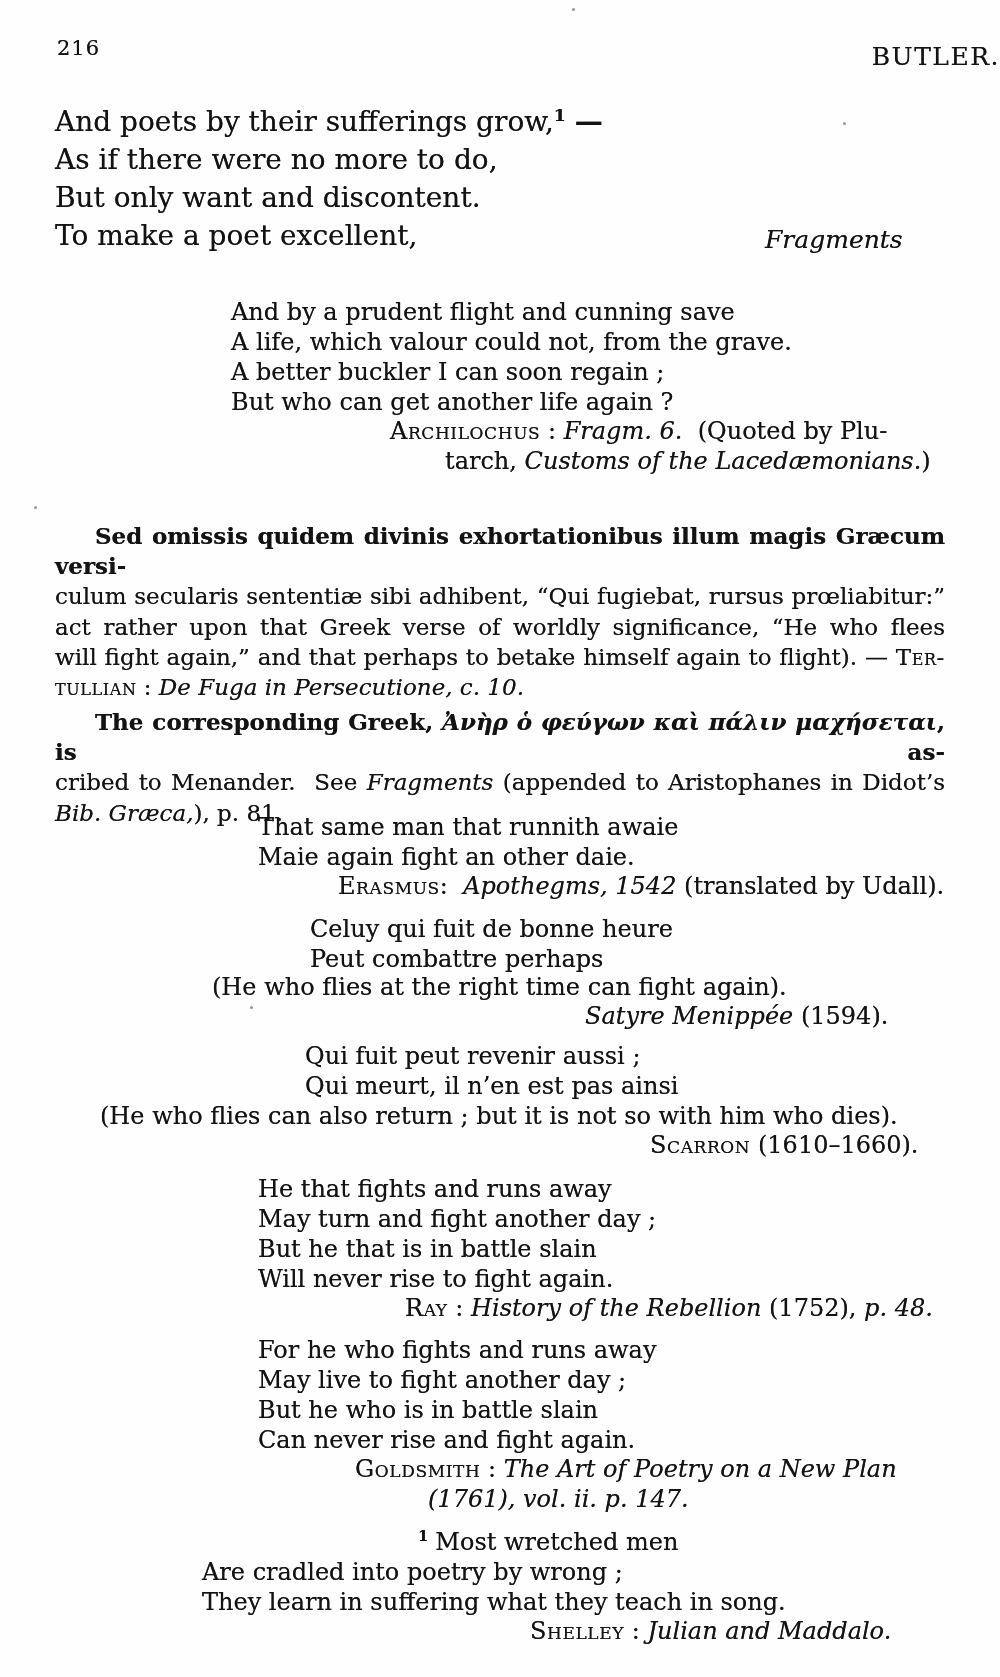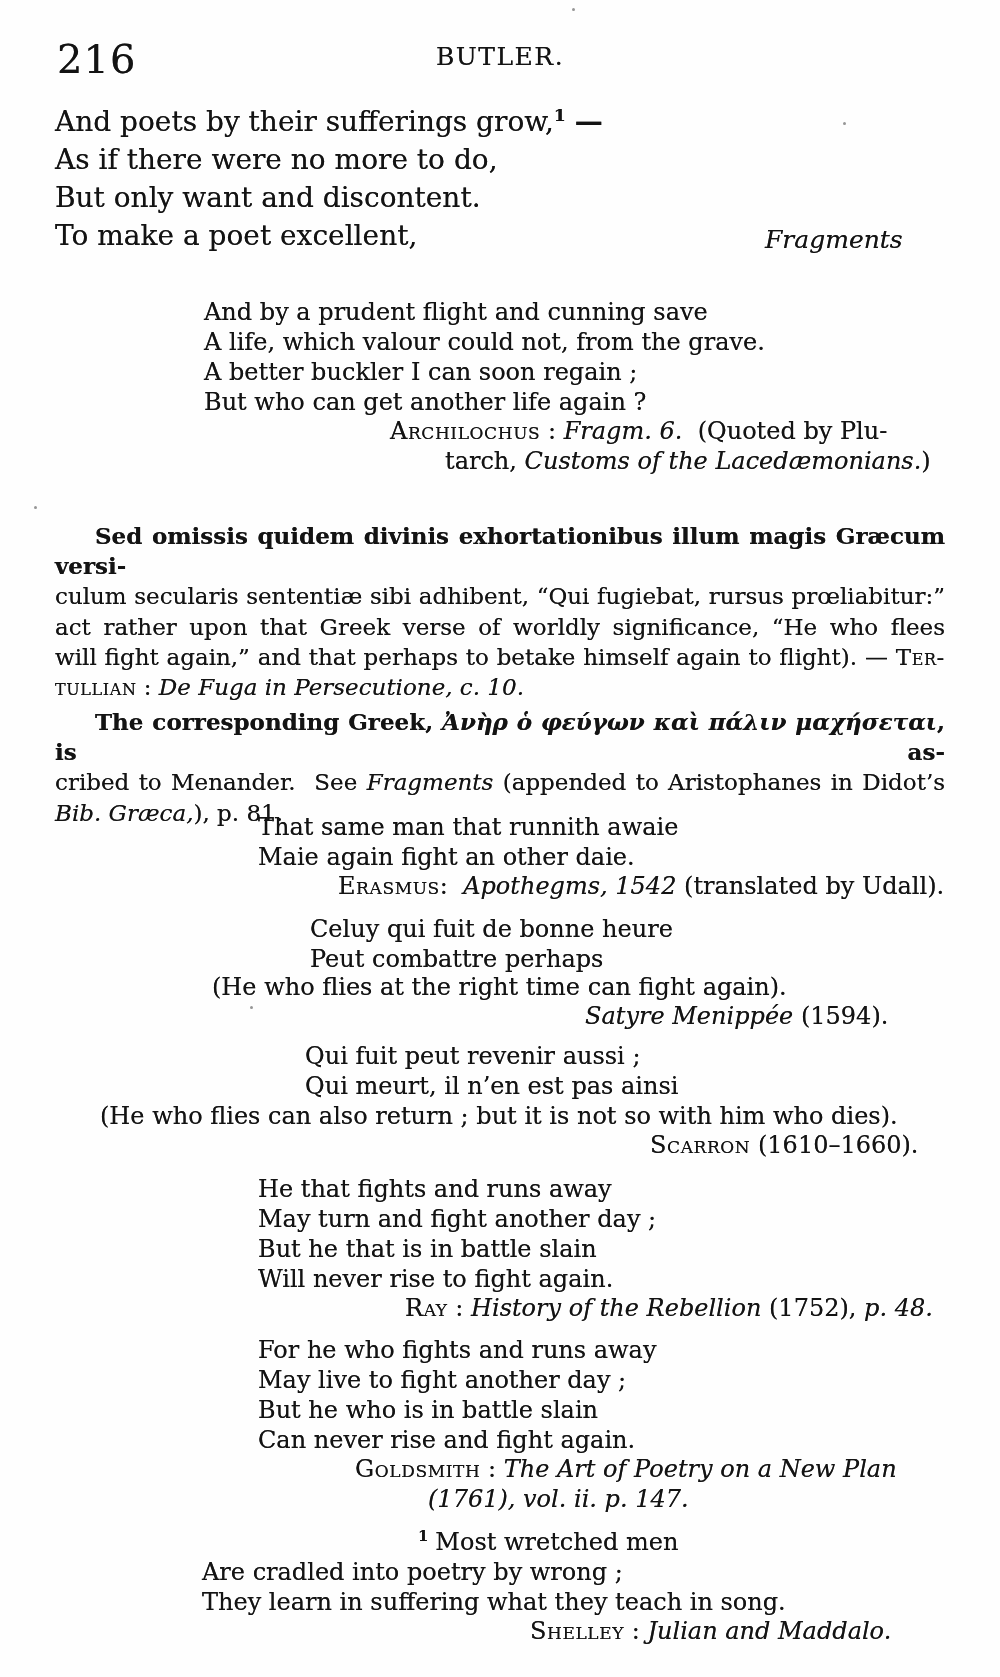--- a/index.html
+++ b/index.html
@@ -7,22 +7,22 @@
     position:relative;
     width:1000px;height:1677px;
     margin:0 auto;
     background:#fefefe;
     font-family:"DejaVu Serif","Liberation Serif",serif;
     color:#131313;
     overflow:hidden;
     text-shadow:0 0 0.6px rgba(19,19,19,0.72);
   }
   .abs{position:absolute;}
-  .page-number{font-size:40px;letter-spacing:1px;}
-  .running-head{width:1000px;text-align:center;font-size:25px;letter-spacing:1.5px;}
+  .page-number{font-size:21px;letter-spacing:1px;}
+  .running-head{width:1000px;text-align:right;font-size:25px;letter-spacing:1.5px;}
   .ep{font-size:28px;line-height:38px;white-space:nowrap;}
   .ep-attr{font-size:25px;font-style:italic;}
   .q{font-size:24px;line-height:30px;white-space:nowrap;}
   .cit{font-size:24px;white-space:nowrap;}
   .prose{font-size:23px;line-height:30.2px;width:890px;}
   .jl{text-align:justify;text-align-last:justify;width:890px;}
   .jl-last{text-align:left;text-align-last:left;width:890px;}
   .indent1{text-indent:40px;font-weight:bold;}
   .sc{font-variant:small-caps;letter-spacing:0.6px;text-align:right;}
   .it{font-style:italic;text-align:center;}
@@ -46,21 +46,21 @@
   <div class="abs running-head" style="left:0;top:42px">BUTLER.</div>
 
   <div class="abs ep" style="left:55px;top:103px">
     <div><span>And poets by their sufferings grow,</span><sup class="fnref">1</sup><span class="dash"> —</span></div>
     <div>As if there were no more to do,</div>
     <div>But only want and discontent.</div>
     <div>To make a poet excellent,</div>
   </div>
   <div class="abs ep-attr" style="left:765px;top:225px">Fragments</div>
 
-  <div class="abs q" style="left:204px;top:297px">
+  <div class="abs q" style="left:231px;top:297px">
     <div>And by a prudent flight and cunning save</div>
     <div>A life, which valour could not, from the grave.</div>
     <div>A better buckler I can soon regain ;</div>
     <div>But who can get another life again ?</div>
   </div>
   <div class="abs cit" style="left:390px;top:417px"><span class="sc">Archilochus</span><span> : </span><span class="it">Fragm. 6.</span><span>&nbsp; (Quoted by Plu-</span></div>
   <div class="abs cit" style="left:445px;top:447px"><span>tarch, </span><span class="it">Customs of the Lacedæmonians.</span><span>)</span></div>
 
   <div class="abs prose" style="left:55px;top:521px">
     <div class="jl indent1">Sed omissis quidem divinis exhortationibus illum magis Græcum versi-</div>

